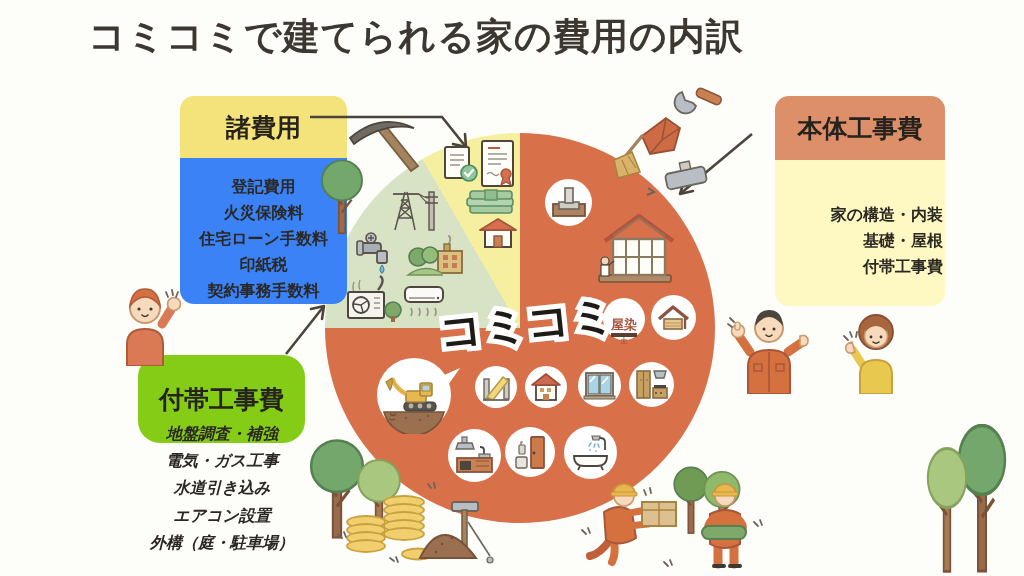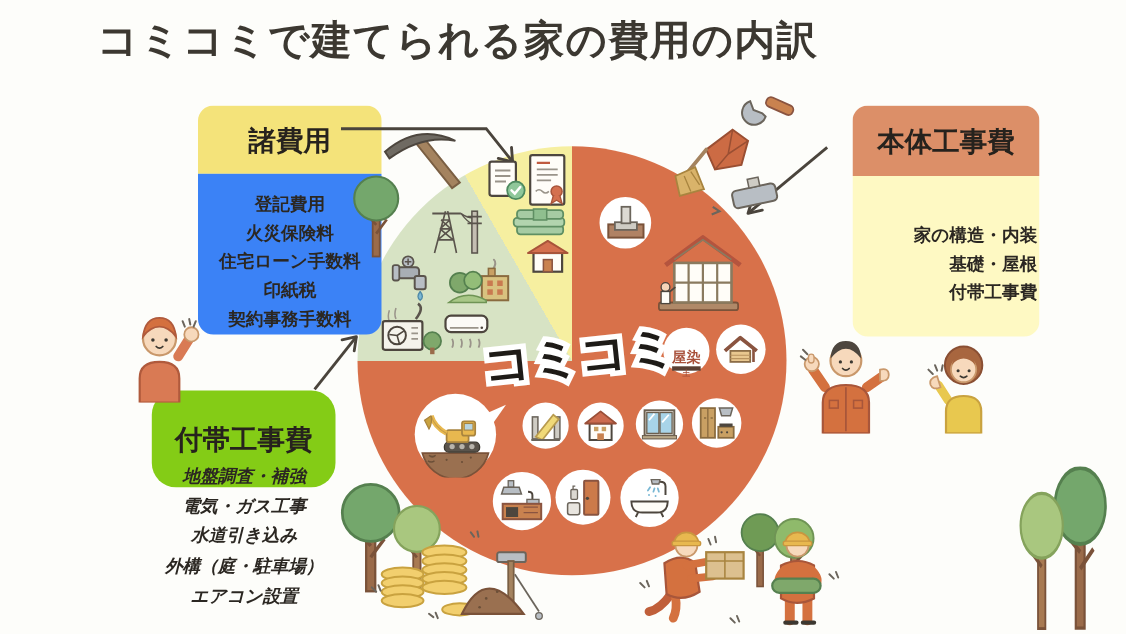--- a/index.html
+++ b/index.html
@@ -69,22 +69,22 @@
     <div>基礎・屋根</div>
     <div>付帯工事費</div>
   </div>
 </div>
 
 <div class="abs pill" style="left:138px;top:355px;width:167px;height:88px;background:#84cc16;">付帯工事費</div>
 <div class="abs freelist" style="left:112px;top:420px;width:220px;font-style:italic;">
   <div>地盤調査・補強</div>
   <div>電気・ガス工事</div>
   <div>水道引き込み</div>
+  <div>エアコン設置</div>
   <div>外構（庭・駐車場）</div>
-  <div>エアコン設置</div>
 </div>
 
 <svg class="abs" style="left:308px;top:103px;" width="170" height="60" viewBox="0 0 170 60">
   <path d="M2,14 H134 L158,44" fill="none" stroke="#4a443c" stroke-width="2.6"></path>
   <path d="M158,44 l-13,-3 M158,44 l-1,-13" fill="none" stroke="#4a443c" stroke-width="2.6" stroke-linecap="round"></path>
 </svg>
 <svg class="abs" style="left:668px;top:128px;" width="90" height="76" viewBox="0 0 90 76">
   <path d="M84,6 L12,66" fill="none" stroke="#4a443c" stroke-width="2.6"></path>
   <path d="M12,66 l4,-13 M12,66 l13,-3" fill="none" stroke="#4a443c" stroke-width="2.6" stroke-linecap="round"></path>
 </svg>

